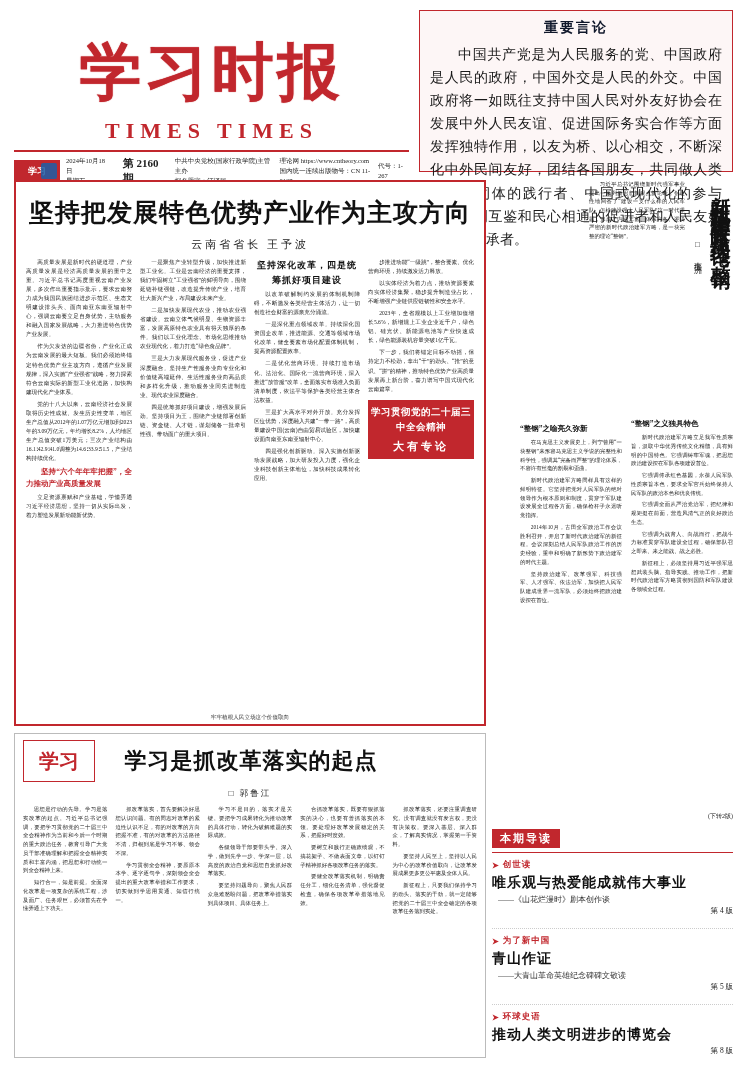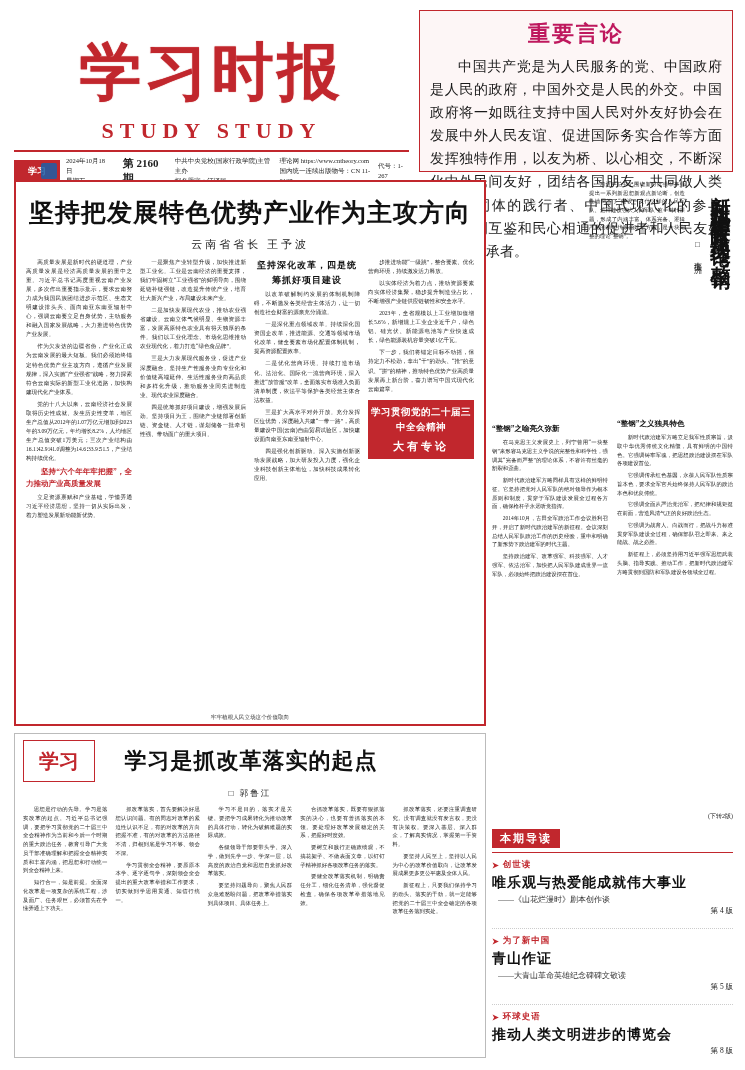--- a/index.html
+++ b/index.html
@@ -57,22 +57,22 @@
   .mast-mid{display:flex;flex-direction:column;line-height:1.5;margin-right:8px;}
   .mast-right{display:flex;flex-direction:column;line-height:1.5;}
 
   
   .topbox{
     position:absolute;left:419px;top:10px;width:314px;height:162px;
     border:1px solid #c1272d;background:#fdf6f6;
     box-sizing:border-box;padding:6px 10px;
   }
   .topbox h2{
-    margin:2px 0 6px;text-align:center;color:#be185d;
-    font-size:22px;font-weight:bold;letter-spacing:2px;
+    margin:2px 0 6px;text-align:center;color:#0f172a;
+    font-size:14px;font-weight:bold;letter-spacing:2px;
   }
   .topbox p{
     margin:0;font-size:14px;line-height:1.65;text-align:justify;text-indent:2em;
     color:#1a1a1a;
   }
 
   
   .lead{
     position:absolute;left:14px;top:180px;width:472px;height:546px;
     border:2px solid #c1272d;box-sizing:border-box;background:#fff;padding:8px 10px;
@@ -127,21 +127,21 @@
   .vert-author{
     writing-mode:vertical-rl;font-size:8px;color:#222;letter-spacing:2px;
     height:60px;margin-top:60px;
   }
   .vert-lead{
     width:96px;font-size:5.4px;line-height:1.6;text-align:justify;color:#222;
   }
   .vert-lead p{margin:0 0 3px;text-indent:2em;}
   .vert-body{
     margin-top:6px;columns:2;column-gap:9px;font-size:5.4px;line-height:1.62;
-    text-align:justify;color:#222;height:392px;overflow:hidden;
+    text-align:justify;color:#222;height:392px;overflow:hidden;margin-left:28px;
   }
   .vert-body p{margin:0 0 3px;text-indent:2em;}
   .vert-body h4{
     font-size:7.5px;font-weight:bold;margin:5px 0 3px;text-indent:0;color:#111;
   }
   .vert-cont{font-size:6px;text-align:right;color:#222;margin-top:2px;}
 
   
   .second{
     position:absolute;left:14px;top:733px;width:472px;height:325px;
@@ -186,21 +186,21 @@
   .idx-page{font-size:7.5px;text-align:right;color:#222;margin-top:1px;}
   .divider-thin{border-top:1px dotted #ccc;margin:6px 0;}
 </style>
 </head>
 <body>
 
 <div class="page">
 
   <div class="masthead">
     <div class="mast-title">学习时报</div>
-    <div class="mast-en">STUDY STUDY</div>
+    <div class="mast-en">TIMES TIMES</div>
     <div class="mast-rule"></div>
     <div class="mast-info">
       <div class="mast-logo">学习</div>
       <div class="mast-col">
         <span>2024年10月18日</span>
         <span>星期五</span>
       </div>
       <div class="mast-issue">第 2160 期</div>
       <div class="mast-mid">
         <span>中共中央党校(国家行政学院)主管主办</span>

